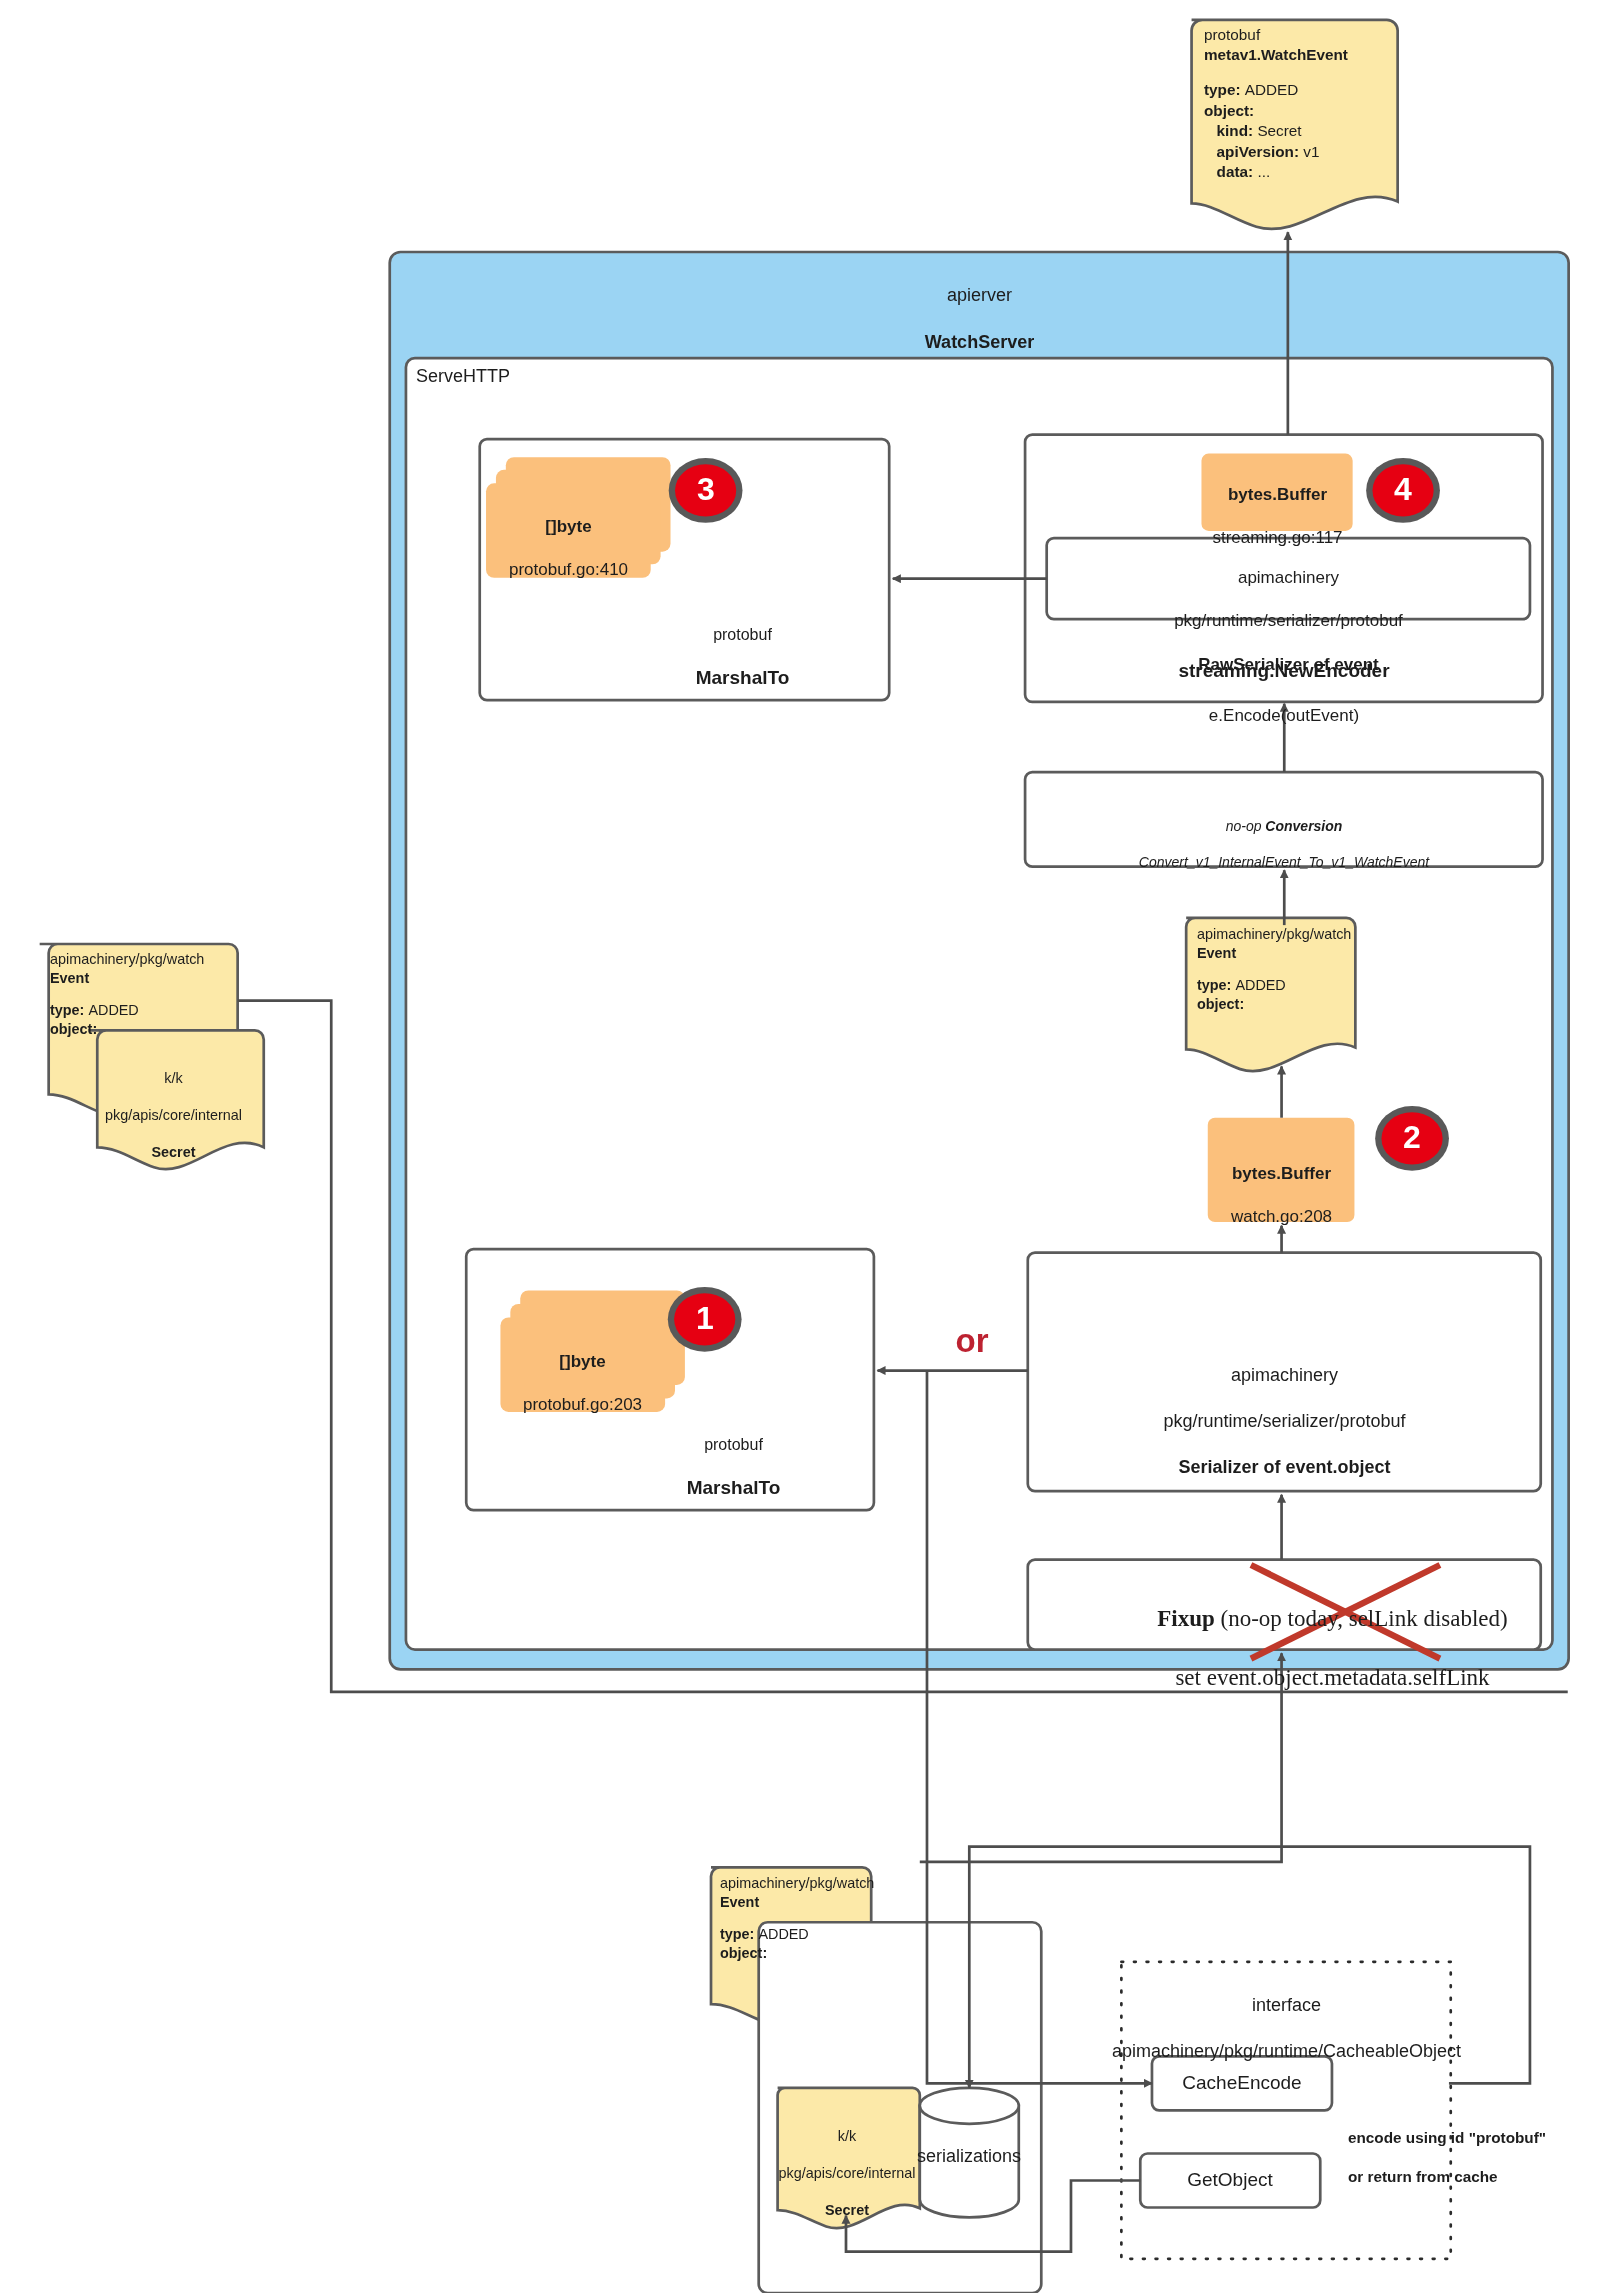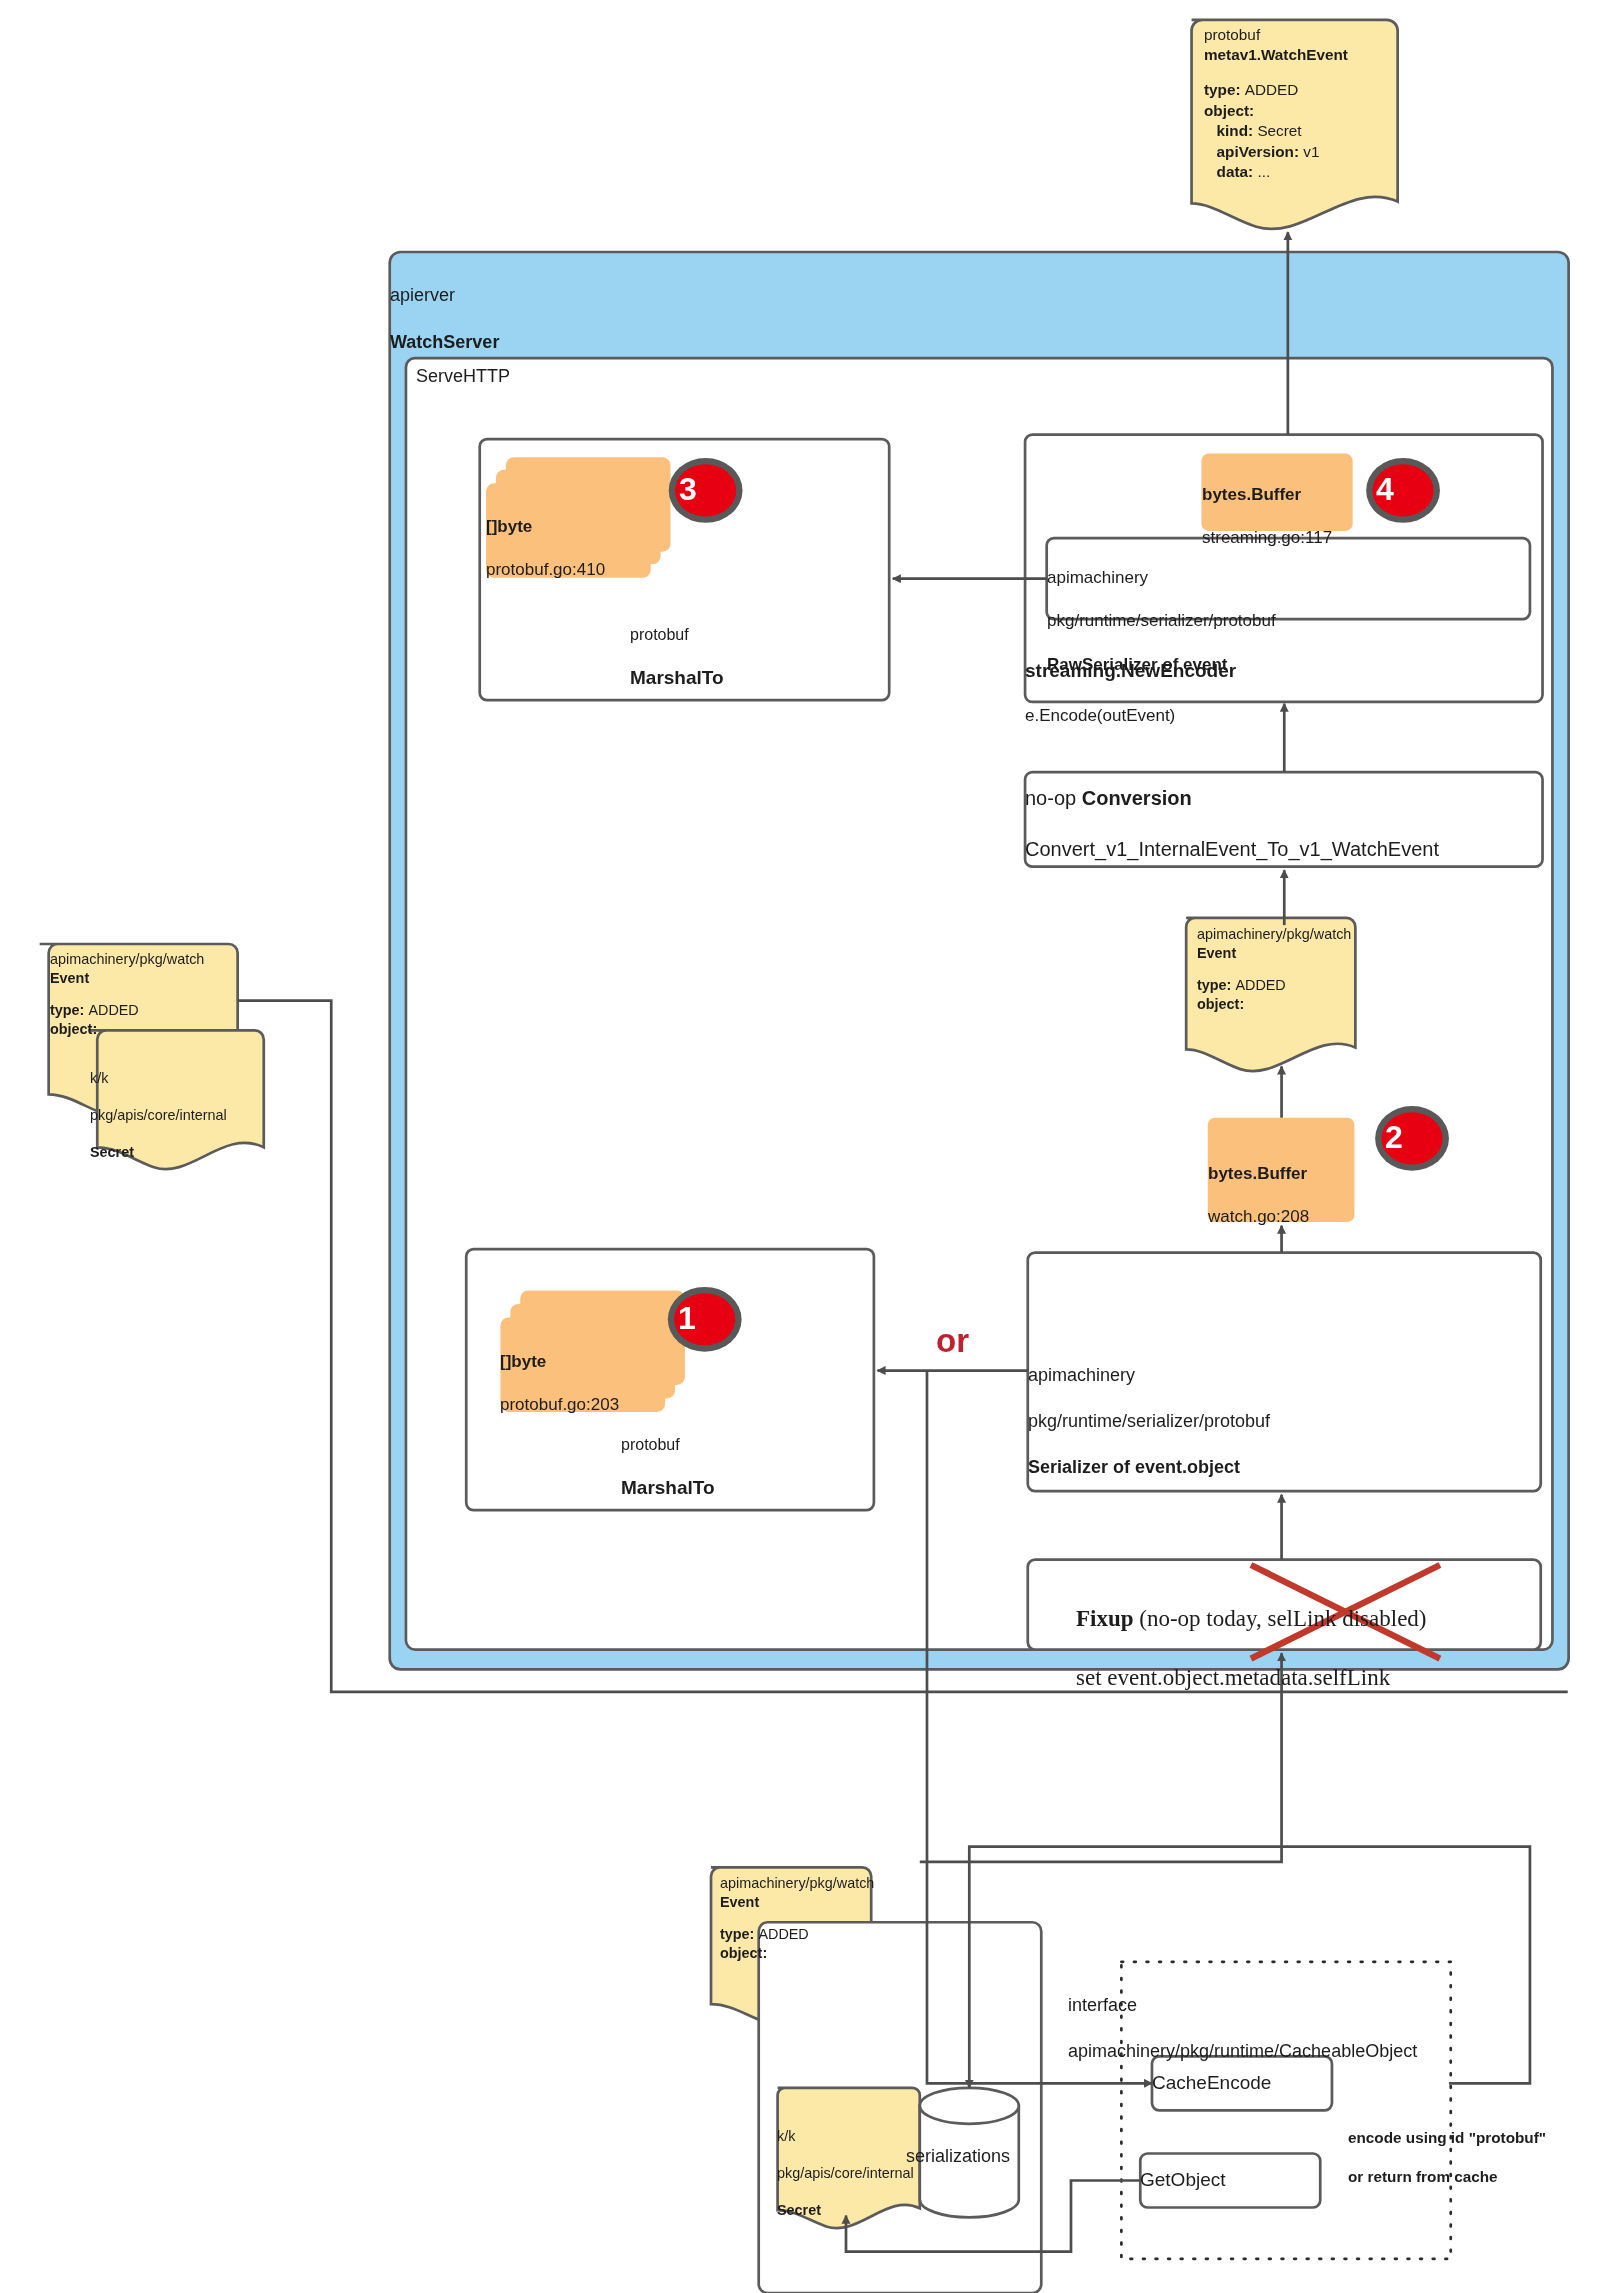--- a/index.html
+++ b/index.html
@@ -1,19 +1,19 @@
 <!DOCTYPE html>
 <html style="font-size:14.4px"><head>
 <meta charset="utf-8">
 <style>
   html,body{margin:0;padding:0;background:#ffffff;}
   body{font-family:"Liberation Sans", sans-serif;}
   #stage{position:relative;width:1602px;height:2293px;background:#fff;overflow:hidden;}
   svg.layer{position:absolute;left:0;top:0;width:1602px;height:2293px;}
-  .lbl{position:absolute;color:#1d1d1d;line-height:1.28;white-space:pre-line;}
+  .lbl{position:absolute;text-align:center;color:#1d1d1d;line-height:1.28;white-space:pre-line;}
   .b{font-weight:bold;}
   .note-txt{position:absolute;color:#1d1d1d;line-height:1.34;text-align:left;}
 </style>
 </head>
 <body>
 
 <div id="stage">
 
   <svg class="layer" viewBox="0 0 1780 2548">
     <defs>
@@ -164,21 +164,21 @@
   <div class="lbl" style="left:1047px;top:545px;width:483px;font-size:17px;">
     <div>apimachinery</div>
     <div>pkg/runtime/serializer/protobuf</div>
     <div class="b">RawSerializer of event</div>
   </div>
   <div class="lbl" style="left:1025px;top:637px;width:518px;font-size:17px;">
     <div class="b" style="font-size:19px">streaming.NewEncoder</div>
     <div>e.Encode(outEvent)</div>
   </div>
 
-  <div class="lbl" style="left:1025px;top:760px;width:518px;font-size:20px;">
+  <div class="lbl" style="left:1025px;top:800px;width:518px;font-size:14px;font-style:italic;">
     <div><span>no-op </span><span class="b">Conversion</span></div>
     <div>Convert_v1_InternalEvent_To_v1_WatchEvent</div>
   </div>
 
   <div class="note-txt" style="left:1197px;top:925px;width:162px;font-size:14.4px;">
     <div>apimachinery/pkg/watch</div>
     <div class="b">Event</div>
     <div style="height:12.6px"></div>
     <div><span class="b">type: </span><span>ADDED</span></div>
     <div class="b">object:</div>

